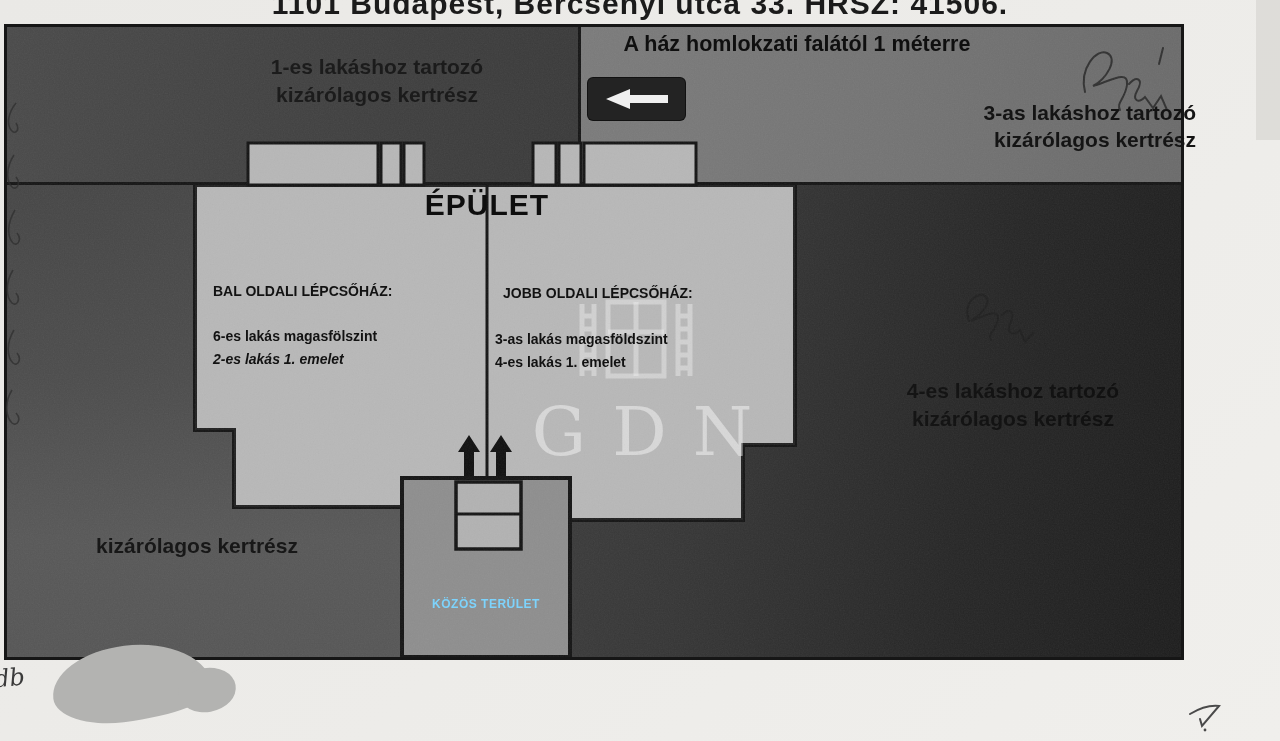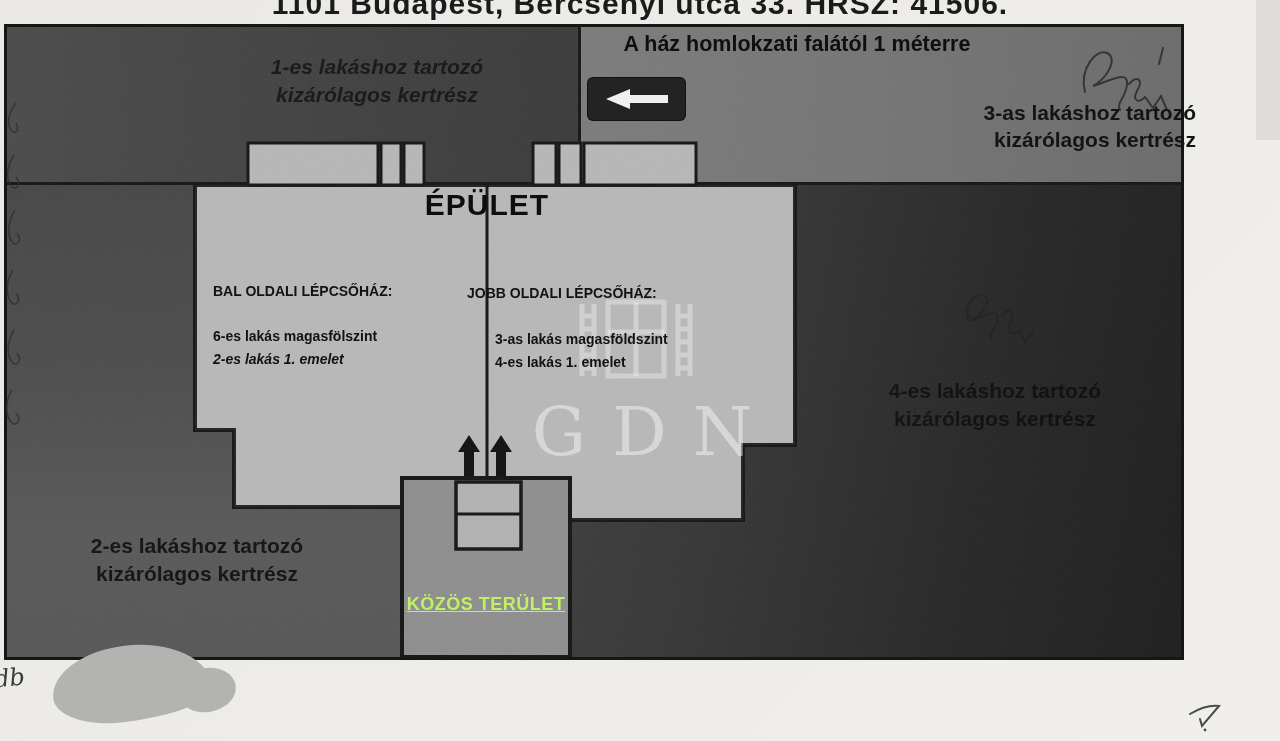--- a/index.html
+++ b/index.html
@@ -33,32 +33,32 @@
     left:0;top:158px;width:460px;height:472px;
     background:linear-gradient(180deg,#464646 0%,#4c4c4c 40%,#585858 75%,#565656 100%);
   }
   .reg-right{
     left:460px;top:158px;width:714px;height:472px;
     background:linear-gradient(100deg,#414141 0%,#363636 35%,#262626 70%,#1d1d1d 100%);
   }
   .svglayer{left:0;top:0;width:1174px;height:630px;}
   
   .lbl{position:absolute;font-weight:bold;text-align:center;line-height:28px;font-size:21px;}
-  .g1{left:180px;top:26px;width:380px;color:rgba(18,18,18,.8);font-style:italic;}
+  .g1{left:180px;top:26px;width:380px;color:rgba(18,18,18,.8);}
   .g3{left:789px;top:72px;width:400px;color:#141414;line-height:27px;text-align:right;}
-  .g4{left:788px;top:350px;width:400px;color:rgba(5,5,5,.62);}
+  .g4{left:806px;top:350px;width:400px;color:rgba(5,5,5,.62);}
   .g2{left:0px;top:505px;width:380px;color:rgba(12,12,12,.85);}
   .facade{left:585px;top:4px;width:410px;font-size:21.5px;color:#0f0f0f;line-height:26px;}
   .arrowbox{
     left:581px;top:51px;width:97px;height:42px;background:#232323;border-radius:5px;
     display:flex;align-items:center;justify-content:center;box-shadow:0 0 0 1px #111;
   }
   .btitle{left:380px;top:164px;width:200px;font-size:30px;letter-spacing:1px;color:#0e0e0e;}
   .stair{position:absolute;font-weight:bold;font-size:14px;color:#121212;white-space:nowrap;}
-  .kozos{left:395px;top:563px;width:168px;font-size:18px;letter-spacing:.5px;color:#bef264;text-decoration:underline;}
+  .kozos{left:395px;top:563px;width:168px;font-size:12px;letter-spacing:.5px;color:#7dd3fc;}
   
   .dbnote{
     position:absolute;left:-6px;top:664px;font-family:"DejaVu Serif",serif;font-style:italic;
     font-size:24px;color:#3a3a3a;transform:rotate(-6deg);
   }
   .blob{
     position:absolute;left:52px;top:645px;width:160px;height:76px;background:#b3b3b1;
     border-radius:48% 52% 58% 42% / 58% 68% 32% 42%;transform:rotate(-7deg);
   }
   .blob2{
@@ -148,31 +148,30 @@
     <div>3-as lakáshoz tartozó</div>
     <div>kizárólagos kertrész</div>
   </div>
 
   <div class="lbl btitle">ÉPÜLET</div>
 
   <div class="stair" style="left:206px;top:256px;">BAL OLDALI LÉPCSŐHÁZ:</div>
   <div class="stair" style="left:206px;top:301px;">6-es lakás magasfölszint</div>
   <div class="stair" style="left:206px;top:324px;font-style:italic;">2-es lakás 1. emelet</div>
 
-  <div class="stair" style="left:460px;top:258px;">JOBB OLDALI LÉPCSŐHÁZ:</div>
+  <div class="stair" style="left:496px;top:258px;">JOBB OLDALI LÉPCSŐHÁZ:</div>
   <div class="stair" style="left:488px;top:304px;">3-as lakás magasföldszint</div>
   <div class="stair" style="left:488px;top:327px;text-align:center;">4-es lakás 1. emelet</div>
 
   <div class="lbl g4">
     <div>4-es lakáshoz tartozó</div>
     <div>kizárólagos kertrész</div>
   </div>
 
   <div class="lbl g2">
-    <div>2-es lakáshoz tartozó</div>
     <div>kizárólagos kertrész</div>
   </div>
 
   <div class="lbl kozos">KÖZÖS TERÜLET</div>
 </div>
 
 <svg class="noise" style="left:0;top:95px;" width="30" height="345">
   <path d="M16,8 C8,18 6,30 12,36 C16,40 20,34 16,28
            M14,60 C6,72 6,86 12,92 C17,96 21,88 16,82
            M15,115 C7,128 7,142 13,148 C18,152 22,144 17,138

